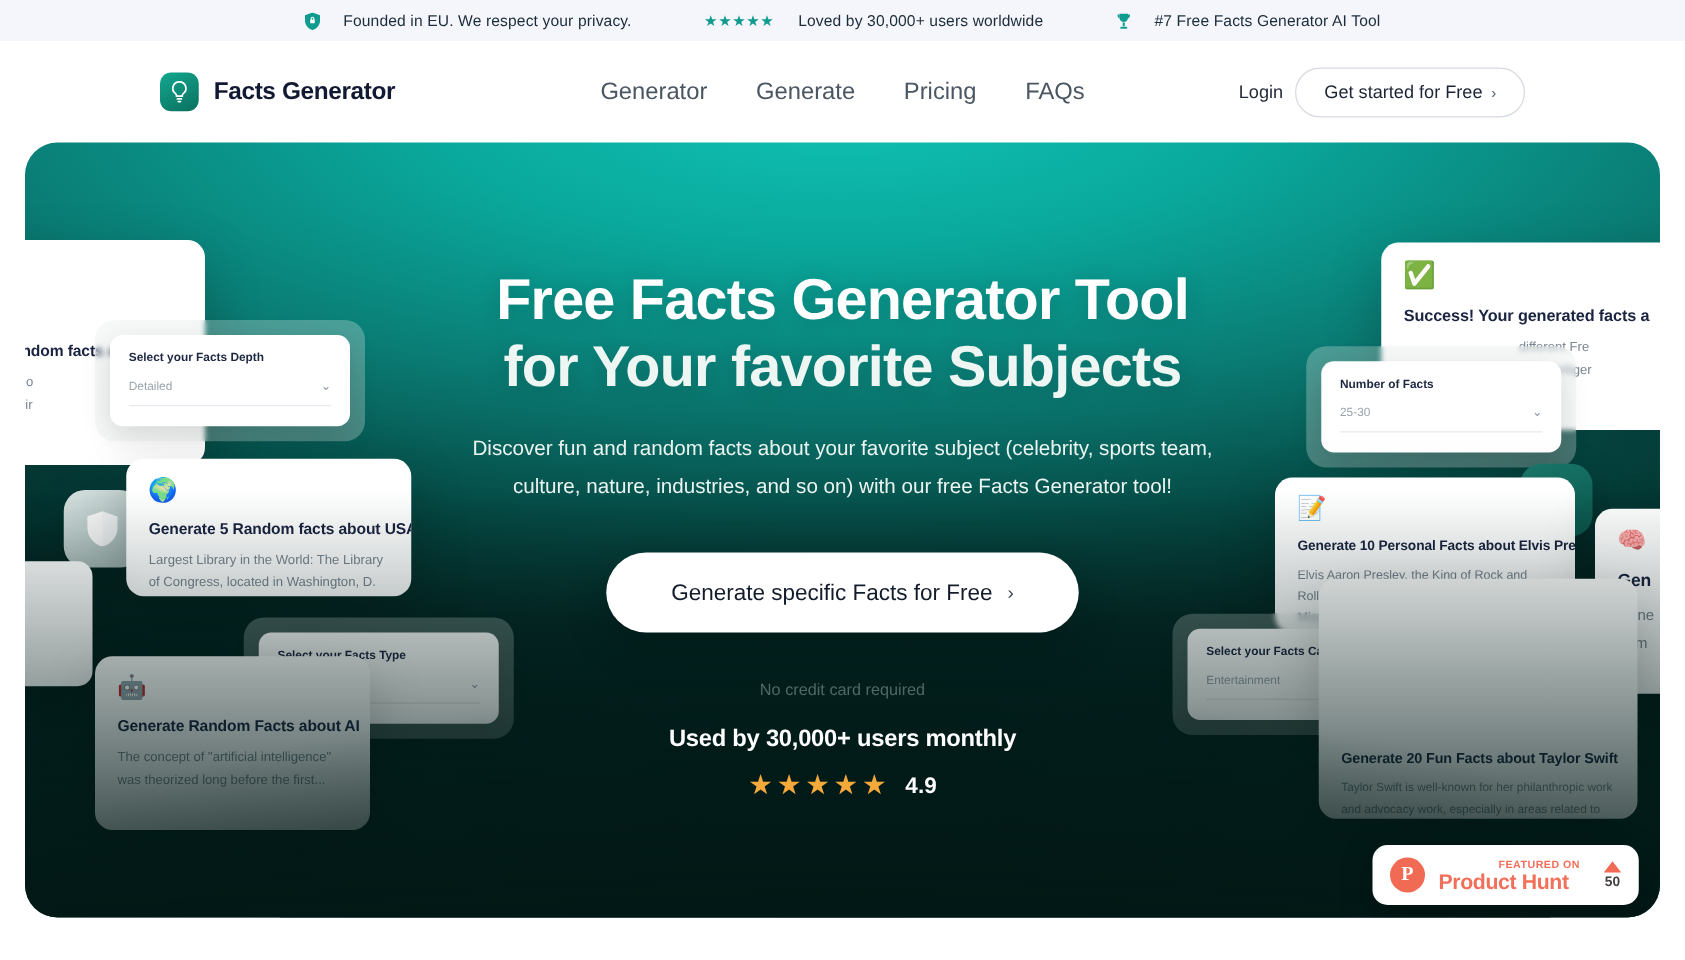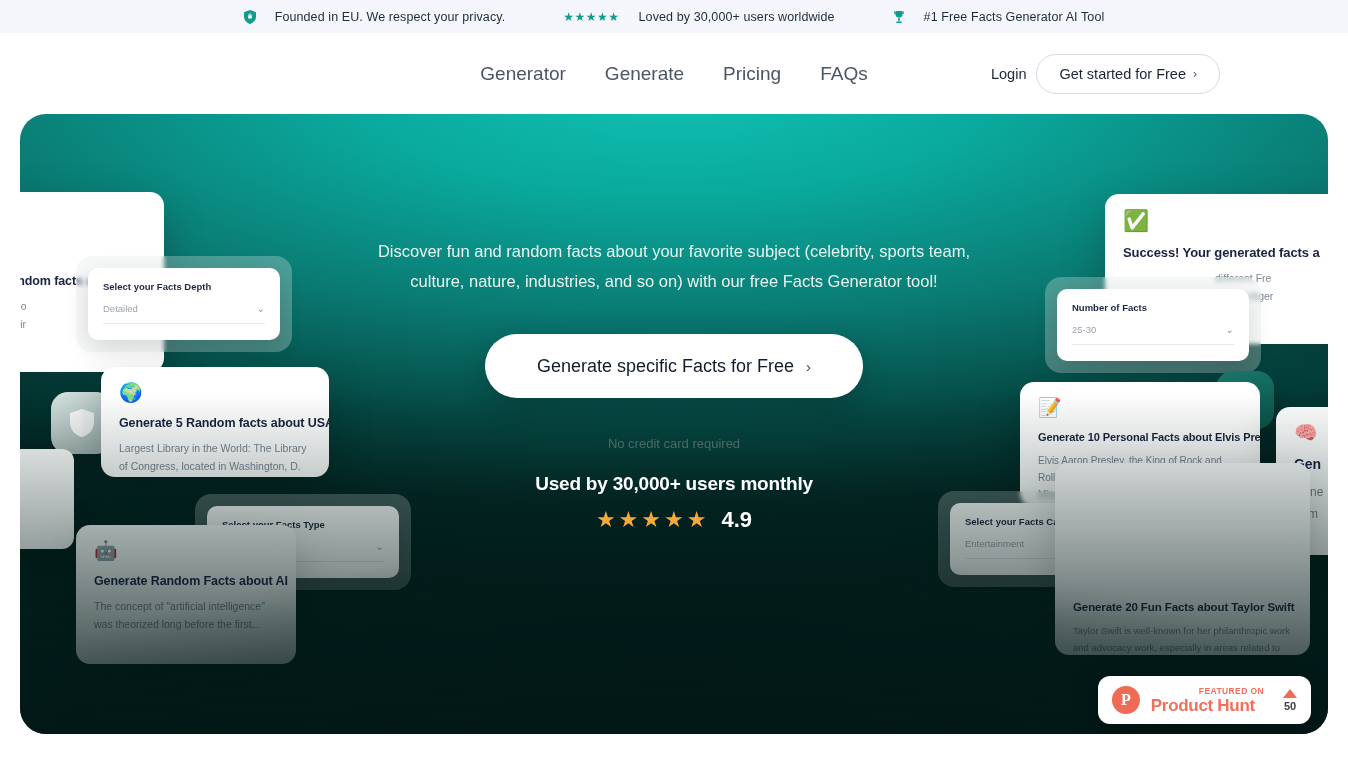--- a/index.html
+++ b/index.html
@@ -111,21 +111,21 @@
     display: flex; align-items: center; gap: 12px;
     cursor: pointer;
     box-shadow: 0 10px 34px rgba(0,0,0,.22);
     font-family: inherit;
   }
   .hero-btn .chev { font-size: 15px; color:#3d4757; }
   .no-cc { margin-top: 38px; font-size: 13px; color: #4d6b66; }
   .used-by { margin-top: 22px; font-size: 19px; font-weight: bold; color: #fff; letter-spacing:-.2px;}
   .rating-row { margin-top: 12px; display:flex; align-items:center; gap: 12px; }
   .stars-gold { color: #f5a93b; font-size: 22px; letter-spacing: 3px; }
-  .rating-num { color: #fff; font-weight: bold; font-size: 22px; }
+  .rating-num { color: #fff; font-weight: bold; font-size: 18px; }
 
   
   .fcard {
     position: absolute;
     background: #ffffff;
     border-radius: 14px;
     box-shadow: 0 16px 44px rgba(0,0,0,.22);
     overflow: hidden;
   }
   .fcard-pad { padding: 16px 18px; }
@@ -216,25 +216,35 @@
 
   <div class="announce-item">
     <span class="ic">
       <svg width="12" height="14" viewBox="0 0 12 14">
           <path d="M2.6 1h6.8v3.2a3.4 3.4 0 1 1-6.8 0z" fill="#0f9b8e"></path>
           <rect x="5.2" y="8" width="1.6" height="3" fill="#0f9b8e"></rect>
           <rect x="3.3" y="11.4" width="5.4" height="1.6" rx=".5" fill="#0f9b8e"></rect>
           <path d="M2.6 1.6H1.1v1.2c0 1 .7 1.7 1.5 1.8zM9.4 1.6h1.5v1.2c0 1-.7 1.7-1.5 1.8z" fill="#0f9b8e"></path>
         </svg>
     </span>
-    <span>#1 Free Facts Generator AI Tool</span>
+    <span>#7 Free Facts Generator AI Tool</span>
   </div>
 </div>
 
 <div class="header">
+  <div class="brand">
+    <span class="brand-logo">
+      <svg width="17" height="19" viewBox="0 0 17 19">
+        <path d="M8.5 1.5a5.2 5.2 0 0 0-3.1 9.4c.5.4.8 1 .8 1.6v.4h4.6v-.4c0-.6.3-1.2.8-1.6A5.2 5.2 0 0 0 8.5 1.5z" fill="none" stroke="#fff" stroke-width="1.4"></path>
+        <rect x="6.2" y="14.4" width="4.6" height="1.4" rx=".7" fill="#fff"></rect>
+        <rect x="6.9" y="16.6" width="3.2" height="1.3" rx=".65" fill="#fff"></rect>
+      </svg>
+    </span>
+    <span class="brand-name">Facts Generator</span>
+  </div>
 
   <nav class="nav">
     <a href="#">Generator</a>
     <a href="#">Generate</a>
     <a href="#">Pricing</a>
     <a href="#">FAQs</a>
   </nav>
 
   <div class="header-right">
     <a href="#" class="login-link">Login</a>
@@ -367,20 +377,24 @@
   <div class="fcard" style="left:1035px; top:349px; width:255px; height:192px;">
     <div class="fcard-pad" style="padding-top:124px;">
       <div class="fc-title" style="font-size:11.5px;">Generate 20 Fun Facts about Taylor Swift</div>
       <div class="fc-body" style="font-size:9.5px; line-height:17px;">Taylor Swift is well-known for her philanthropic work and advocacy work, especially in areas related to education...</div>
     </div>
   </div>
 
   <div class="hero-vign"></div>
 
   <div class="hero-center">
+    <h1 class="hero-title">
+      <span>Free Facts Generator Tool</span><br>
+      <span class="l2">for Your favorite Subjects</span>
+    </h1>
     <p class="hero-sub">Discover fun and random facts about your favorite subject (celebrity, sports team, culture, nature, industries, and so on) with our free Facts Generator tool!</p>
     <button class="hero-btn">
       <span>Generate specific Facts for Free</span>
       <span class="chev">›</span>
     </button>
     <div class="no-cc">No credit card required</div>
     <div class="used-by">Used by 30,000+ users monthly</div>
     <div class="rating-row">
       <span class="stars-gold">★★★★★</span>
       <span class="rating-num">4.9</span>

